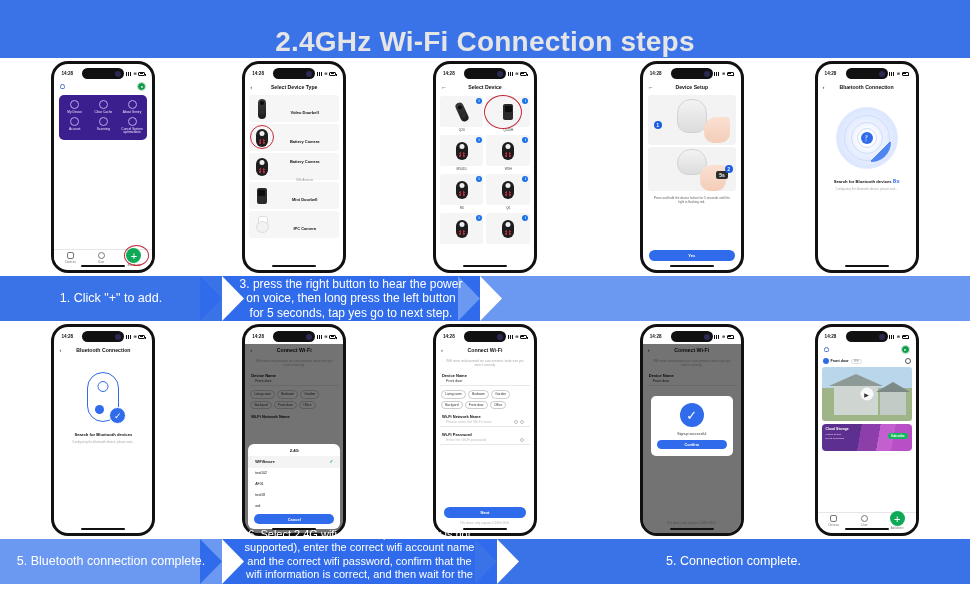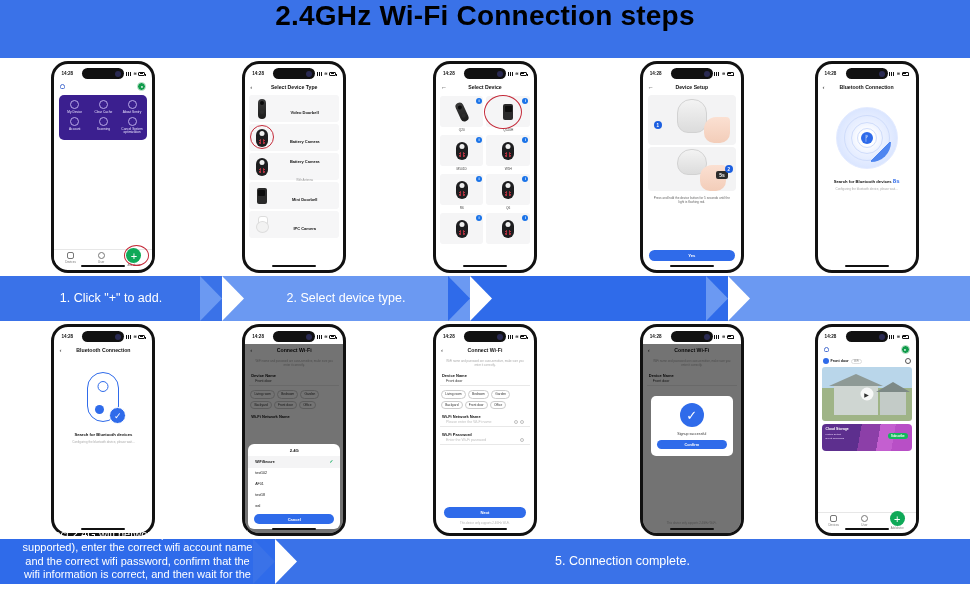--- a/index.html
+++ b/index.html
@@ -6,22 +6,22 @@
   body {
     width: 970px; height: 600px;
     background: #ffffff;
     font-family: "Liberation Sans", sans-serif;
     overflow: hidden;
   }
   .page { width:970px; height:600px; position:relative; display:flex; flex-direction:column; }
 
   
   .header {
-    height: 58px; background:#3a72e8; color:#000000;
-    display:flex; align-items:flex-start; justify-content:center;
+    height: 58px; background:#3a72e8; color:#e5e5e5;
+    display:flex; align-items:flex-end; justify-content:center;
     flex:0 0 58px;
   }
   .header h1 { font-size:28px; font-weight:bold; letter-spacing:.2px; }
 
   
   .phones-row {
     height: 218px; flex:0 0 218px;
     display:flex; align-items:center; justify-content:space-around;
     background:#fff; padding: 0 8px;
   }
@@ -517,26 +517,23 @@
         </div>
         <div class="homebar"></div>
       </div>
     </div>
   </div>
 
   <div class="caption-row">
     <div class="cap" style="background:#3a72e8; flex:0 0 222px;">
       <span>1. Click "+" to add.</span>
     </div>
-    <div class="cap" style="background:#6b99f2; flex:0 0 248px;">
-      <span class="notch-wedge" style="background:#6b99f2"></span>
-      <span>2. Select device type.</span>
-    </div>
     <div class="cap" style="background:#2f6bea; flex:0 0 258px; font-size:12px;">
       <span class="notch-wedge" style="background:#2f6bea"></span>
+      <span>3. press the right  button to hear the power on voice, then long press the left button for 5 seconds,   tap yes go to next step.</span>
     </div>
     <div class="cap last" style="background:#6b99f2; flex:1;">
       <span class="notch-wedge" style="background:#6b99f2"></span>
     </div>
   </div>
 
   <div class="phones-row">
 
     <div class="phone-slot">
       <div class="phone">
@@ -765,20 +762,23 @@
                 <span class="tl" style="font-size:2.6px">Add device</span>
               </div>
           </div>
         </div>
         <div class="homebar"></div>
       </div>
     </div>
   </div>
 
   <div class="caption-row">
+    <div class="cap" style="background:#6b99f2; flex:0 0 222px;">
+      <span>5. Bluetooth connection complete.</span>
+    </div>
     <div class="cap" style="background:#2f6bea; flex:0 0 275px; font-size:11px;">
       <span class="notch-wedge" style="background:#2f6bea"></span>
       <span>6. Select 2.4G wifi network (5G network is not supported), enter the correct wifi account name and the correct wifi password, confirm that the wifi information is correct, and then wait for the connection to succeed.</span>
     </div>
     <div class="cap last" style="background:#3a72e8; flex:1;">
       <span class="notch-wedge" style="background:#3a72e8"></span>
       <span>5. Connection complete.</span>
     </div>
   </div>
 

